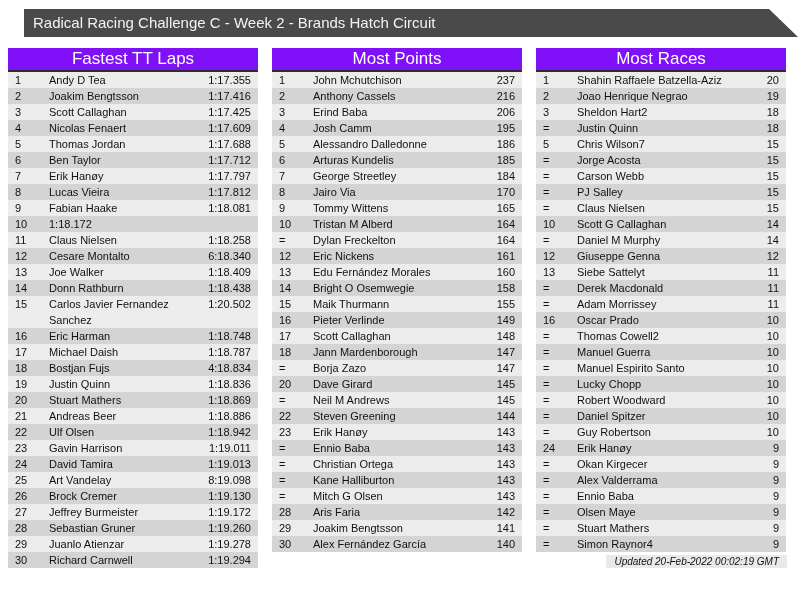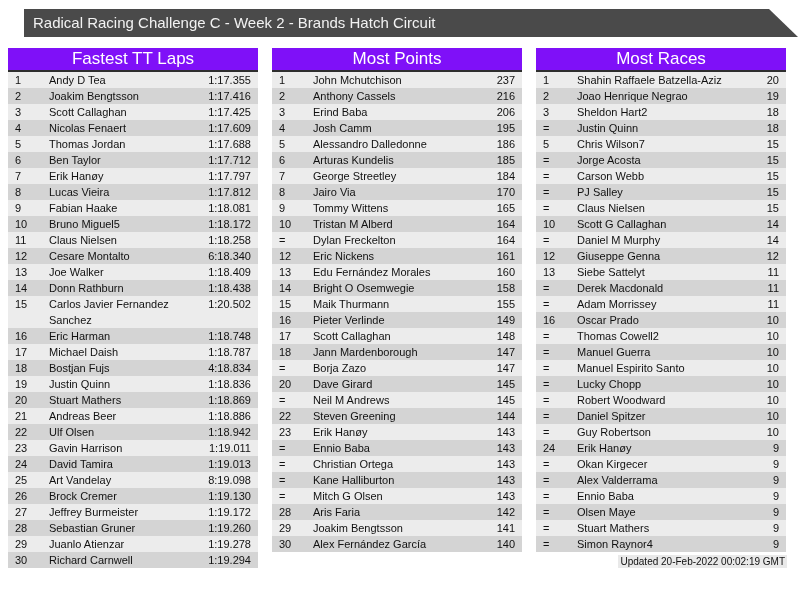--- a/index.html
+++ b/index.html
@@ -37,21 +37,21 @@
     font-size:11px;line-height:16px;min-height:16px;
   }
   .row:nth-child(odd){background:var(--row-light);}
   .row:nth-child(even){background:var(--row-dark);}
   .cell-rank{width:34px;padding-left:7px;flex:0 0 34px;}
   .cell-name{flex:1 1 auto;padding-right:4px;}
   .cell-value{flex:0 0 auto;text-align:right;padding-right:7px;white-space:nowrap;}
   .footer{
     position:absolute;right:13px;top:555px;
     background:#e9e9e9;color:#111;font-size:10px;
-    padding:1px 2px;white-space:nowrap;
+    padding:1px 8px;white-space:nowrap;font-style:italic;
   }
 </style>
 </head>
 <body>
 
 <div class="titlebar">
   <span>Radical Racing Challenge C - Week 2 - Brands Hatch Circuit</span>
 </div>
 
 <div class="boards">
@@ -98,21 +98,20 @@
           <span class="cell-name">Lucas Vieira</span>
           <span class="cell-value">1:17.812</span>
         </div>
         <div class="row">
           <span class="cell-rank">9</span>
           <span class="cell-name">Fabian Haake</span>
           <span class="cell-value">1:18.081</span>
         </div>
         <div class="row">
           <span class="cell-rank">10</span>
-          <span class="cell-name">Bruno Miguel5</span>
           <span class="cell-value">1:18.172</span>
         </div>
         <div class="row">
           <span class="cell-rank">11</span>
           <span class="cell-name">Claus Nielsen</span>
           <span class="cell-value">1:18.258</span>
         </div>
         <div class="row">
           <span class="cell-rank">12</span>
           <span class="cell-name">Cesare Montalto</span>

